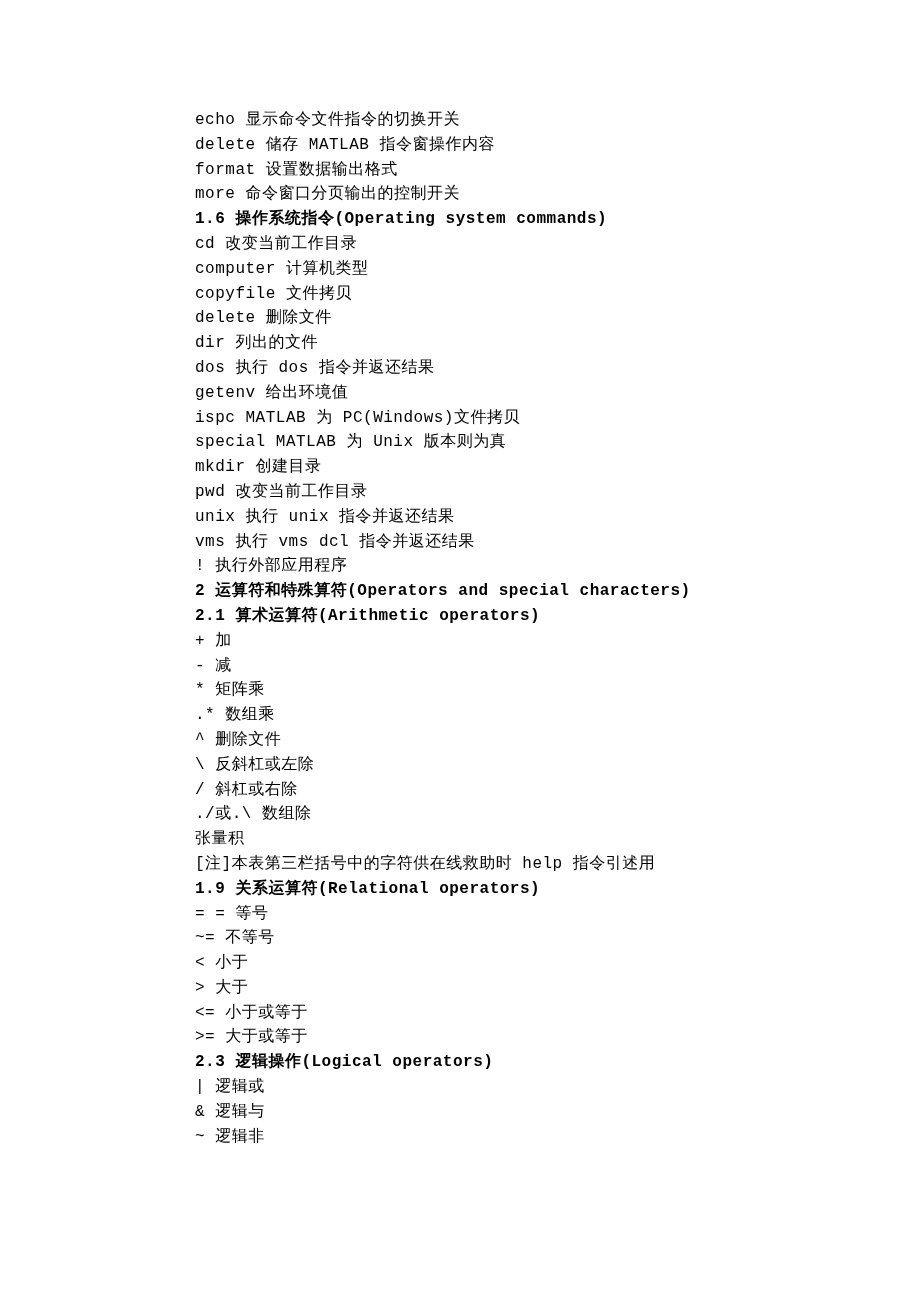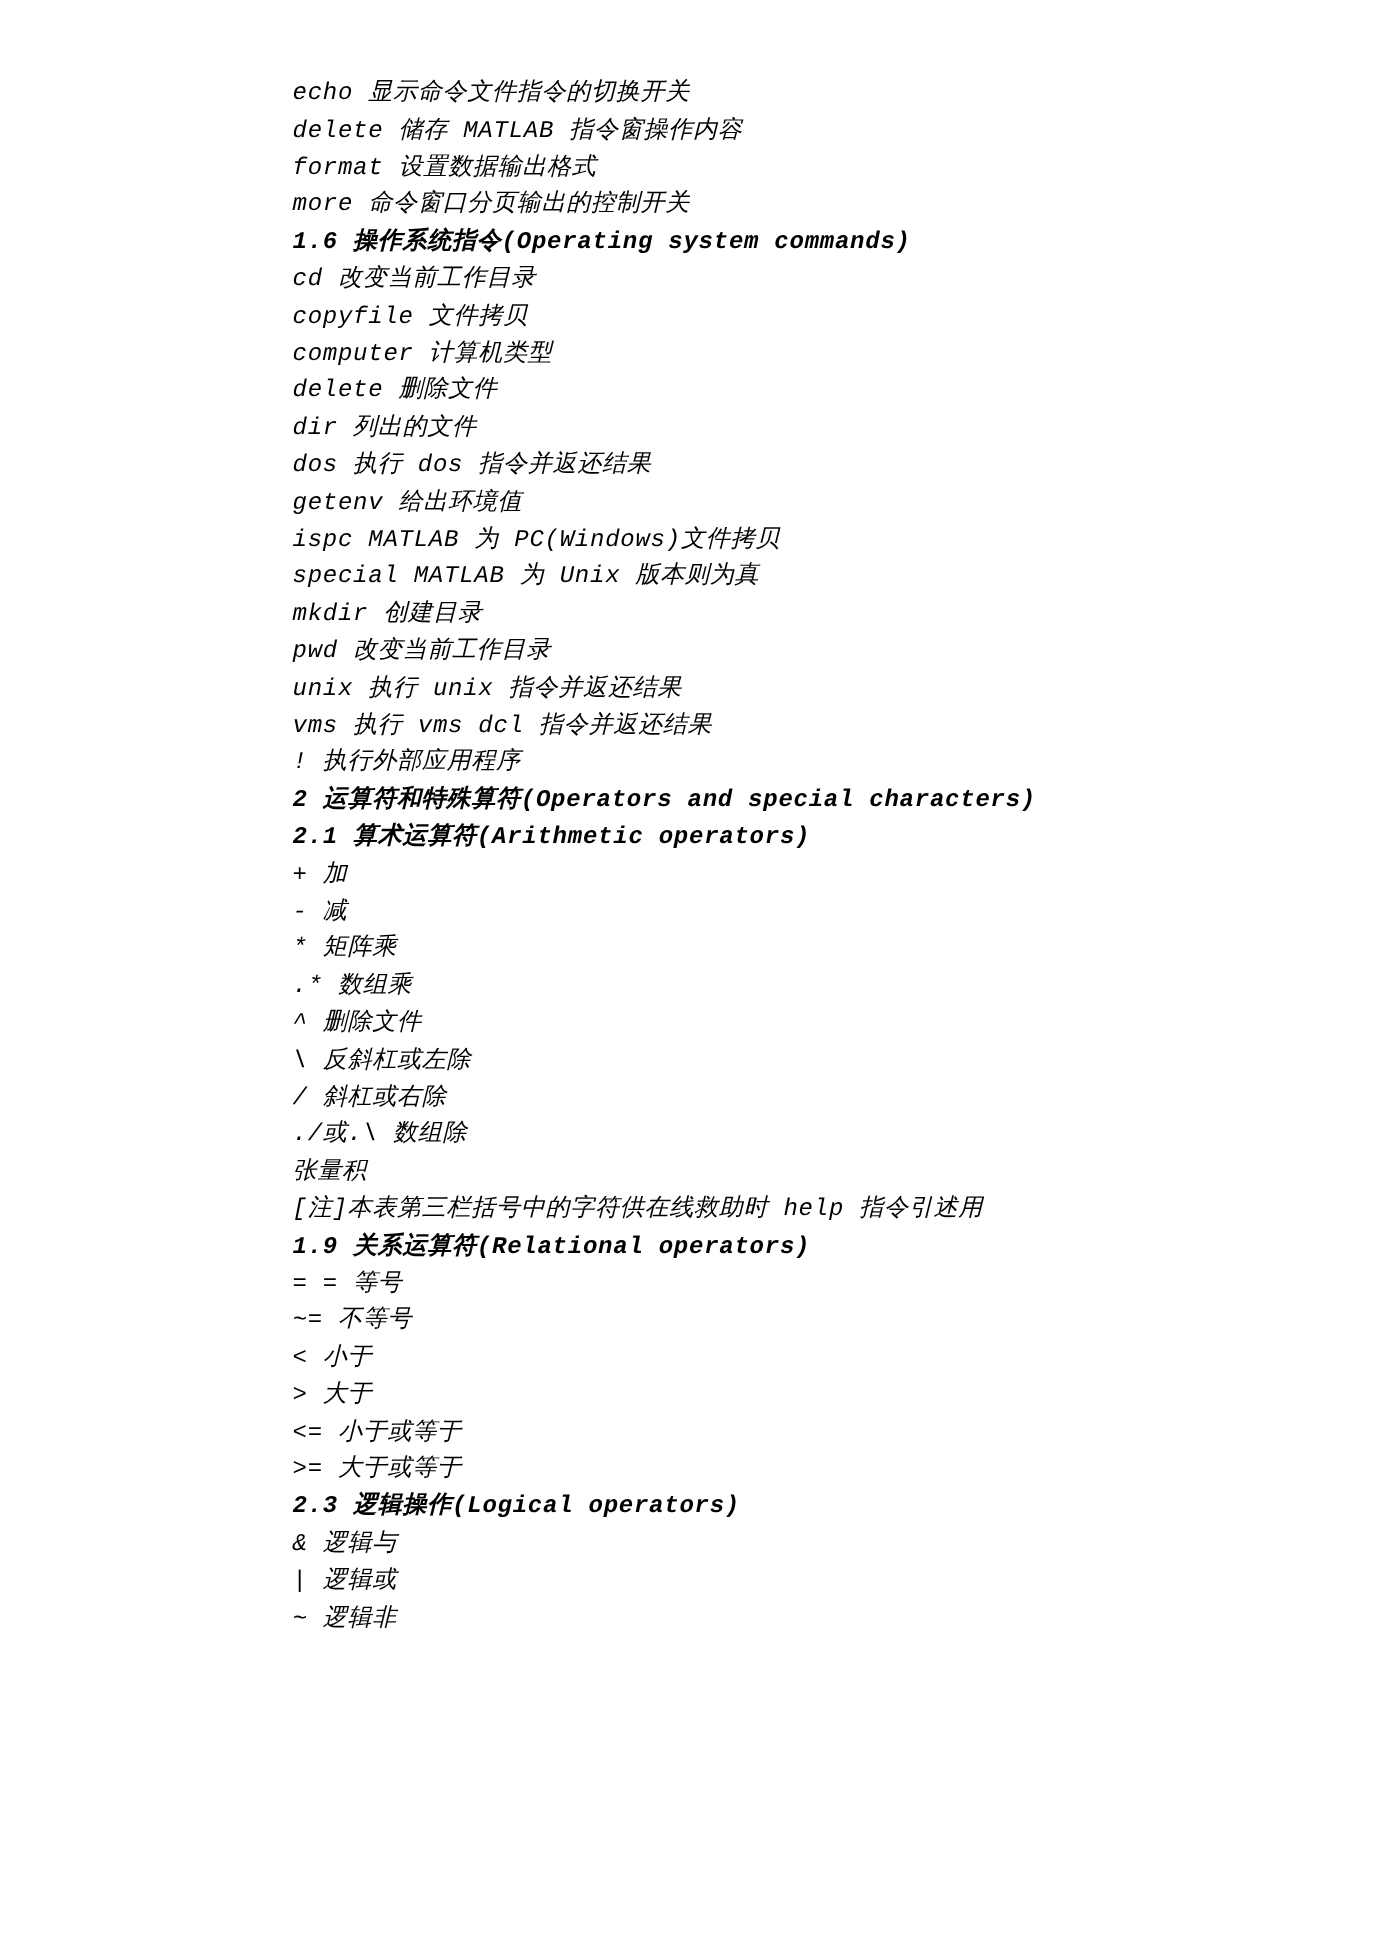--- a/index.html
+++ b/index.html
@@ -8,44 +8,43 @@
     background: #fff;
     font-family: "SimSun", "宋体", "Courier New", monospace;
     font-size: 16px;
     line-height: 1.55;
     color: #000;
   }
   .page {
     width: 920px;
     min-height: 1302px;
     box-sizing: border-box;
-    padding: 50px 0 0 195px;
-    font-style: italic;
+    padding: 108px 0 0 195px;
   }
   .line {
     white-space: pre;
     letter-spacing: 0.5px;
   }
   .heading {
     font-weight: bold;
     font-family: "SimHei", "黑体", "Courier New", monospace;
   }
 </style>
 </head>
 <body>
 
 <div class="page" id="page-root">
     <div class="line">echo 显示命令文件指令的切换开关</div>
     <div class="line">delete 储存 MATLAB 指令窗操作内容</div>
     <div class="line">format 设置数据输出格式</div>
     <div class="line">more 命令窗口分页输出的控制开关</div>
     <div class="line heading">1.6 操作系统指令(Operating system commands)</div>
     <div class="line">cd 改变当前工作目录</div>
+    <div class="line">computer 计算机类型</div>
     <div class="line">copyfile 文件拷贝</div>
-    <div class="line">computer 计算机类型</div>
     <div class="line">delete 删除文件</div>
     <div class="line">dir 列出的文件</div>
     <div class="line">dos 执行 dos 指令并返还结果</div>
     <div class="line">getenv 给出环境值</div>
     <div class="line">ispc MATLAB 为 PC(Windows)文件拷贝</div>
     <div class="line">special MATLAB 为 Unix 版本则为真</div>
     <div class="line">mkdir 创建目录</div>
     <div class="line">pwd 改变当前工作目录</div>
     <div class="line">unix 执行 unix 指令并返还结果</div>
     <div class="line">vms 执行 vms dcl 指令并返还结果</div>
@@ -63,16 +62,16 @@
     <div class="line">张量积</div>
     <div class="line">[注]本表第三栏括号中的字符供在线救助时 help 指令引述用</div>
     <div class="line heading">1.9 关系运算符(Relational operators)</div>
     <div class="line">= = 等号</div>
     <div class="line">~= 不等号</div>
     <div class="line">&lt; 小于</div>
     <div class="line">&gt; 大于</div>
     <div class="line">&lt;= 小于或等于</div>
     <div class="line">&gt;= 大于或等于</div>
     <div class="line heading">2.3 逻辑操作(Logical operators)</div>
+    <div class="line">| 逻辑或</div>
     <div class="line">&amp; 逻辑与</div>
-    <div class="line">| 逻辑或</div>
     <div class="line">~ 逻辑非</div>
   </div>
 
 </body></html>

